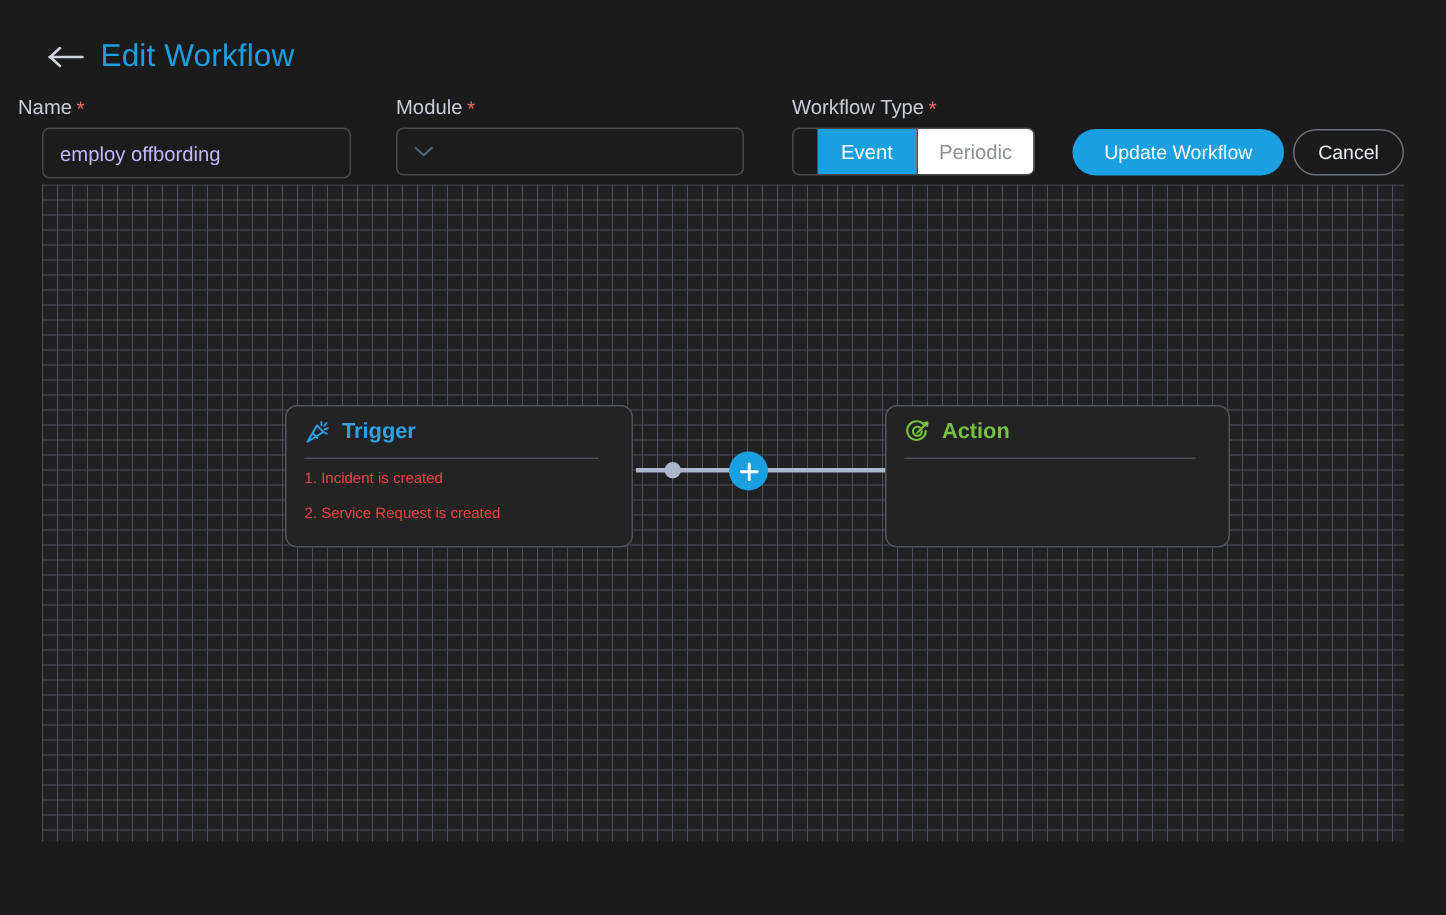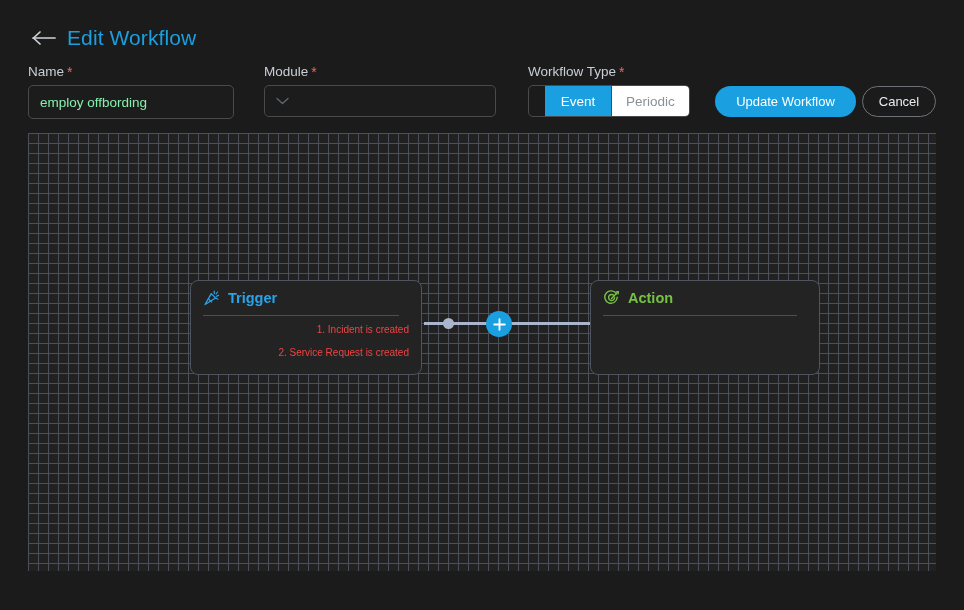--- a/index.html
+++ b/index.html
@@ -49,35 +49,35 @@
     line-height: 1;
     white-space: nowrap;
   }
   .req-star {
     color: #f0685a;
     font-size: 14px;
     margin-left: 3px;
     vertical-align: -1px;
   }
 
-  .label-name   { left: 28px;  top: 65px; }
+  .label-name   { left: 12px;  top: 65px; }
   .label-module { left: 264px; top: 65px; }
   .label-type   { left: 528px; top: 65px; }
 
   .text-input {
     position: absolute;
     left: 28px;
     top: 85px;
     width: 206px;
     height: 32px;
     box-sizing: border-box;
     background: #1c1c1c;
     border: 1px solid #4a4a4a;
     border-radius: 5px;
-    color: #86efac;
+    color: #c4b5fd;
     font-family: "Liberation Sans", sans-serif;
     font-size: 13.5px;
     padding: 16px 11px;
     outline: none;
   }
 
   .select-box {
     position: absolute;
     left: 264px;
     top: 85px;
@@ -160,30 +160,29 @@
     width: 74px;
     background: transparent;
     color: #e8ecf1;
     border: 1px solid #6d7278;
   }
 
   
   .canvas {
     position: absolute;
     left: 28px;
-    top: 133px;
+    top: 123px;
     width: 908px;
     height: 438px;
     background-color: #212121;
     background-image:
       linear-gradient(to right, #4b505b 1px, transparent 1px),
       linear-gradient(to bottom, #4b505b 1px, transparent 1px);
     background-size: 10px 10px;
     overflow: hidden;
-    text-align: right;
   }
 
   
   .node {
     position: absolute;
     background: #232323;
     border: 1px solid #4f545c;
     border-radius: 8px;
     box-sizing: border-box;
   }

